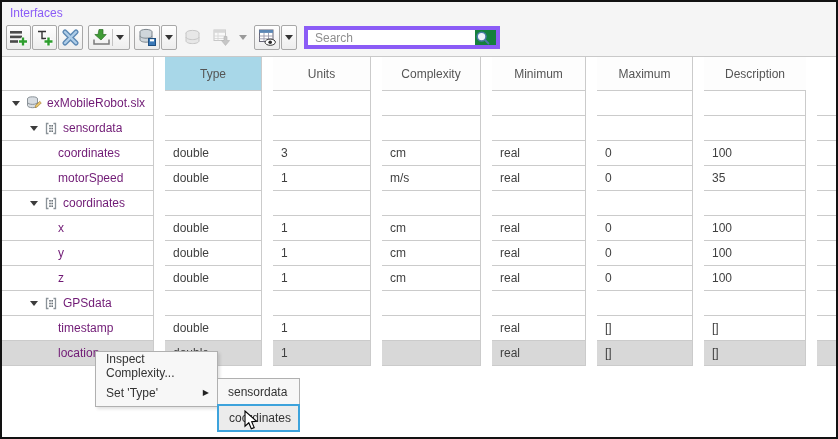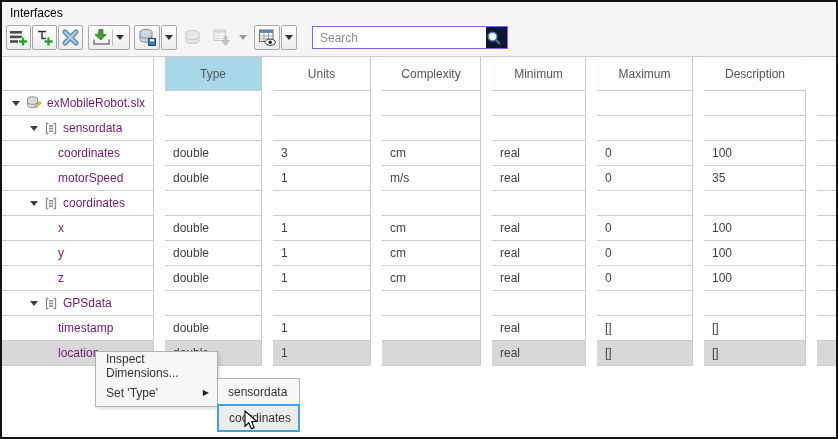--- a/index.html
+++ b/index.html
@@ -5,35 +5,35 @@
   * { box-sizing: border-box; margin: 0; padding: 0; }
   body { font-family: "Liberation Sans", sans-serif; background: #fff; }
   .screen {
     position: relative; width: 838px; height: 439px;
     border: 2px solid #121212; background: #fff; overflow: hidden;
     font-size: 12px; color: #3c3c3c;
   }
   
   .topbar { position: absolute; left: 0; top: 0; right: 0; height: 55px;
     background: #f5f5f5; border-bottom: 1px solid #c9c9c9; }
-  .title { position: absolute; left: 8px; top: 4px; font-size: 12px; color: #000000; }
+  .title { position: absolute; left: 8px; top: 4px; font-size: 12px; color: #8b5cf6; }
   .toolbar { position: absolute; left: 0; top: 20px; right: 0; height: 34px; }
   .tb-btn { position: absolute; top: 3px; height: 25px;
     border: 1px solid #a8a8a8; border-radius: 2px;
     background: linear-gradient(#fefefe, #ededed);
     display: flex; align-items: center; justify-content: center; cursor: default; }
   .tb-btn.flat { border-color: transparent; background: transparent; }
   .tb-btn.disabled svg { opacity: .42; filter: grayscale(1); }
   .caret-tri { display:inline-block; width:0; height:0;
     border-left: 4px solid transparent; border-right: 4px solid transparent;
     border-top: 5px solid #333; }
   .disabled .caret-tri { border-top-color: #9a9a9a; }
   .combo-divider { width: 1px; height: 17px; background: #c3c3c3; margin: 0 1px; }
   .searchbox { position: absolute; left: 302px; top: 4px; width: 196px; height: 23px;
-    background: #0f172a; border: 1px solid #8b5cf6; display: flex; align-items: center; margin-left: 8px; }
+    background: #15803d; border: 4px solid #8b5cf6; display: flex; align-items: center; }
   .searchbox input { border: none; outline: none; flex: 1; height: 100%;
     padding-left: 7px; font-size: 12px; font-family: "Liberation Sans", sans-serif; color: #333; }
   .searchbox input::placeholder { color: #8f8f8f; }
   .search-ic { margin-right: 5px; display: flex; }
   
   .grid { position: absolute; left: 0; top: 55px; right: 0; }
   .grow { display: grid; grid-template-columns: 152px 97px 98px 99px 94px 96px 102px 1fr; gap: 11px; }
   .gcell { border-right: 1px solid #cbcbcb; border-bottom: 1px solid #cbcbcb;
     overflow: hidden; white-space: nowrap; display: flex; align-items: center; }
   .gcell:last-child { border-right: none; }
@@ -381,21 +381,21 @@
         <div class="gcell"></div>
         <div class="gcell">real</div>
         <div class="gcell">[]</div>
         <div class="gcell">[]</div>
         <div class="gcell"></div>
       </div>
     </div>
 
   <div class="context-menu">
     <div class="menu-item">
-      <span>Inspect Dimensions...</span>
+      <span>Inspect Complexity...</span>
     </div>
     <div class="menu-item">
       <span>Set 'Type'</span>
       <span class="grow-sp"></span>
       <span class="sub-arrow">▶</span>
     </div>
   </div>
 
   <div class="type-submenu">
     <div class="submenu-item">sensordata</div>

